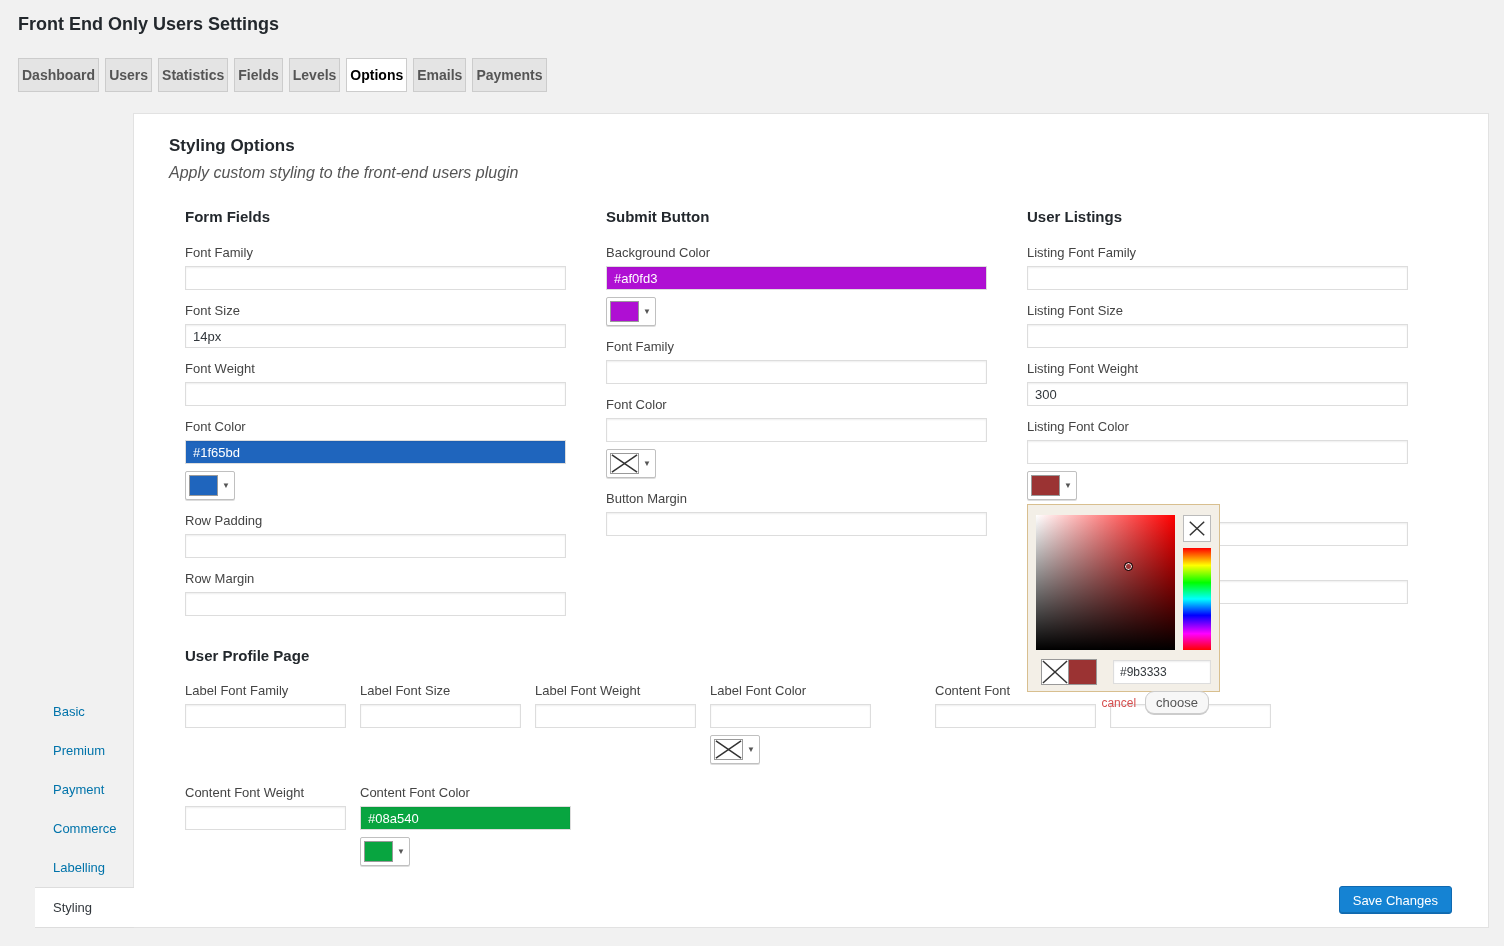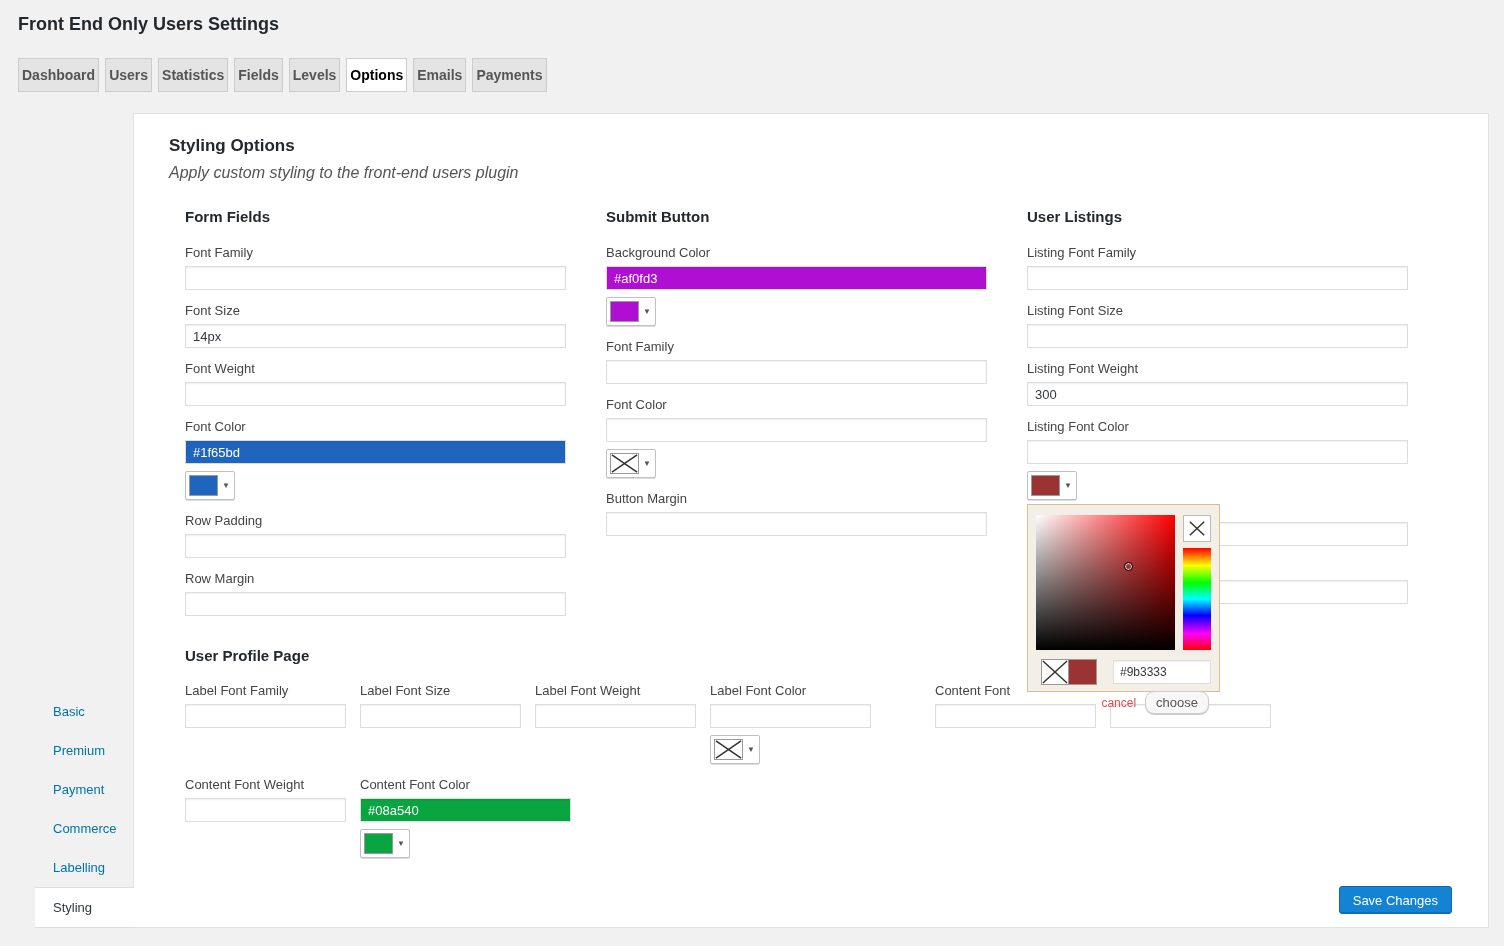--- a/index.html
+++ b/index.html
@@ -122,21 +122,21 @@
   
   .gap-a { margin-top:22px; }
   .gap-b { margin-top:34px; }
   
   .profile { margin:18px 0 0 16px; }
   .profile-heading { margin:0 0 19px 0; font-size:15px; font-weight:bold; color:#23282d; }
   .profile-row { display:flex; align-items:flex-start; }
   .pf { width:161px; margin-right:14px; }
   .pf-wide { width:211px; }
   .pf-offset { margin-left:50px; }
-  .profile-row2 { }
+  .profile-row2 { margin-top:8px; }
   
   .save-btn {
     position:absolute; right:36px; bottom:13px;
     border:1px solid #1069b0; border-radius:3px;
     color:#fff; font-size:13px; height:28px; padding:0 13px; cursor:pointer;
     box-shadow: inset 0 -1px 0 rgba(0,0,0,.15);
     font-family:"Liberation Sans","DejaVu Sans",sans-serif;
   }
 </style>
 </head>

